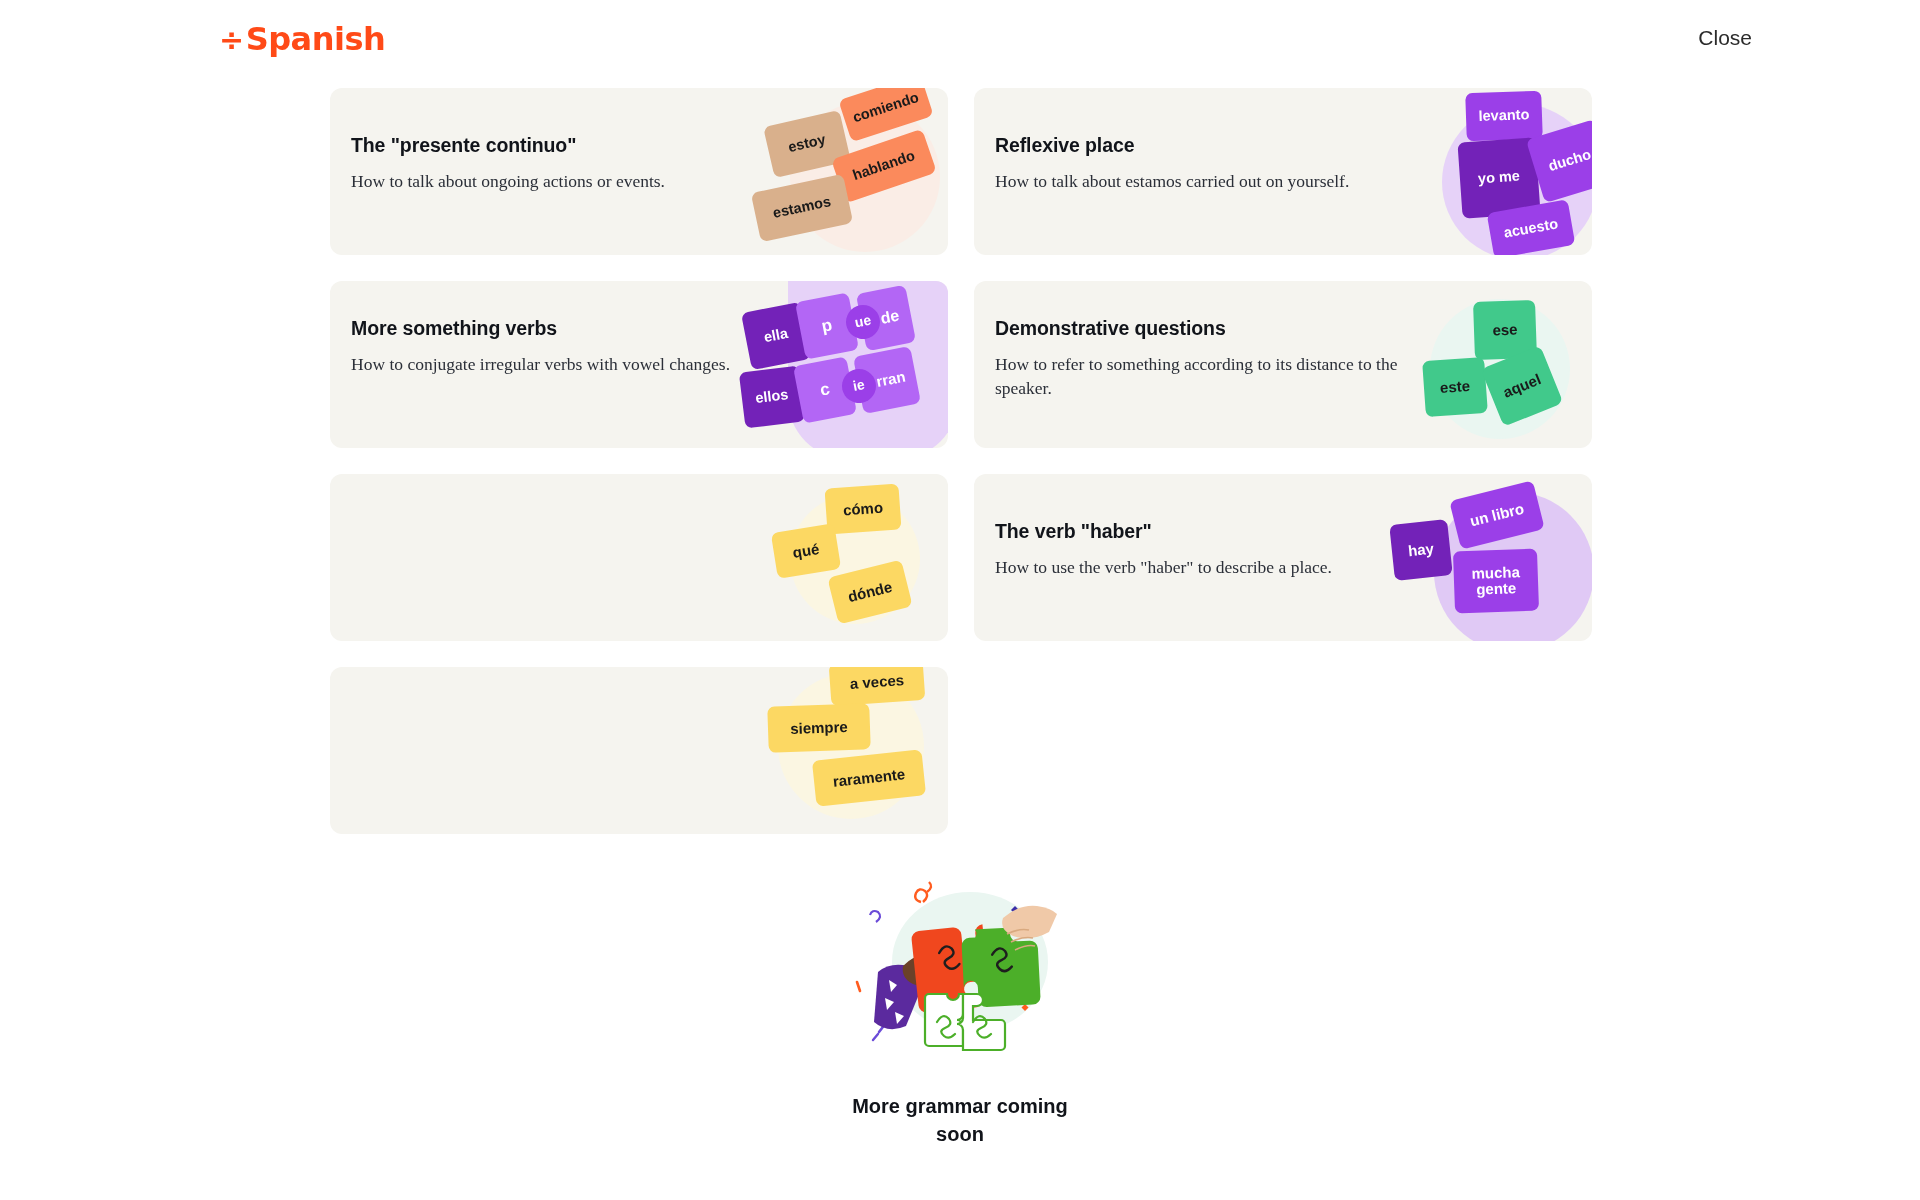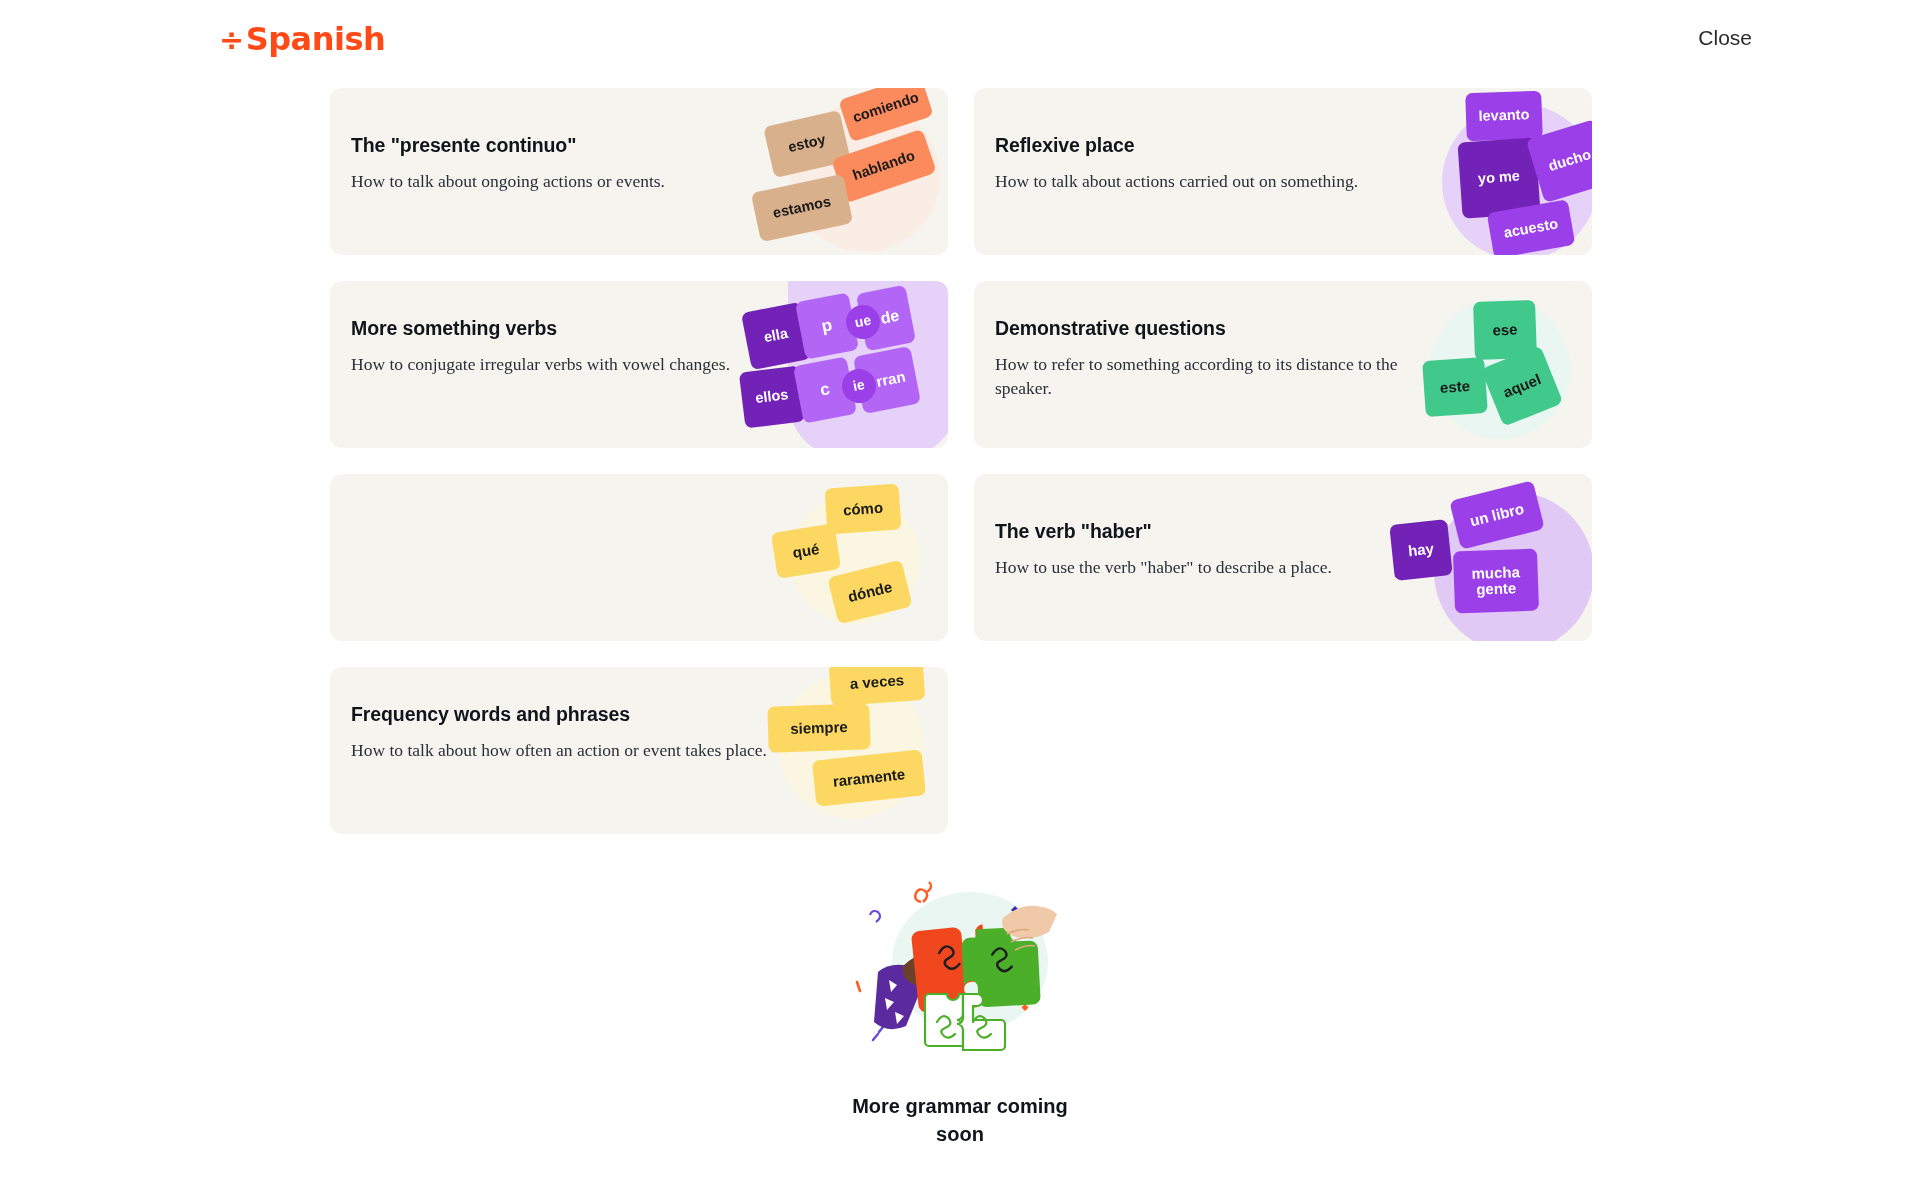--- a/index.html
+++ b/index.html
@@ -135,21 +135,21 @@
           <div class="pc dark" style="background:#FB8A5C;width:86px;height:44px;left:105px;top:-2px;transform:rotate(-18deg);">comiendo</div>
           <div class="pc dark" style="background:#D9B08C;width:78px;height:52px;left:30px;top:30px;transform:rotate(-13deg);">estoy</div>
           <div class="pc dark" style="background:#FB8A5C;width:96px;height:46px;left:98px;top:55px;transform:rotate(-19deg);">hablando</div>
           <div class="pc dark" style="background:#D9B08C;width:94px;height:50px;left:17px;top:95px;transform:rotate(-12deg);">estamos</div>
         </div>
       </div>
 
       <div class="card">
         <div class="card-text">
           <div class="card-title">Reflexive place</div>
-          <div class="card-desc">How to talk about actions carried out on something.</div>
+          <div class="card-desc">How to talk about estamos carried out on yourself.</div>
         </div>
         <div class="art">
           <div class="blob" style="width:156px;height:156px;background:#E6D2F8;right:-6px;top:16px;"></div>
           <div class="pc" style="background:#9B3FE8;width:76px;height:48px;left:84px;top:4px;transform:rotate(-2deg);">levanto</div>
           <div class="pc" style="background:#7322B8;width:78px;height:76px;left:78px;top:52px;transform:rotate(-4deg);">yo me</div>
           <div class="pc" style="background:#9B3FE8;width:72px;height:66px;left:152px;top:40px;transform:rotate(-17deg);">ducho</div>
           <div class="pc" style="background:#9B3FE8;width:82px;height:46px;left:108px;top:118px;transform:rotate(-10deg);">acuesto</div>
         </div>
       </div>
     </div>
@@ -210,24 +210,20 @@
           <div class="blob" style="width:160px;height:160px;background:#E0C9F5;right:-2px;top:18px;"></div>
           <div class="pc" style="background:#7322B8;width:58px;height:56px;left:10px;top:48px;transform:rotate(-6deg);font-size:15px;">hay</div>
           <div class="pc" style="background:#9B3FE8;width:86px;height:50px;left:72px;top:16px;transform:rotate(-14deg);font-size:15px;">un libro</div>
           <div class="pc" style="background:#9B3FE8;width:84px;height:62px;left:72px;top:76px;transform:rotate(-2deg);font-size:15px;">mucha gente</div>
         </div>
       </div>
     </div>
 
     <div class="row">
       <div class="card">
-        <div class="card-text" style="top:36px;width:420px;">
-          <div class="card-title">Frequency words and phrases</div>
-          <div class="card-desc">How to talk about how often an action or event takes place.</div>
-        </div>
         <div class="art">
           <div class="blob" style="width:146px;height:146px;background:#FBF6E2;right:24px;top:6px;"></div>
           <div class="pc dark" style="background:#FCD863;width:94px;height:42px;left:92px;top:-6px;transform:rotate(-4deg);font-size:15px;">a veces</div>
           <div class="pc dark" style="background:#FCD863;width:102px;height:46px;left:30px;top:38px;transform:rotate(-2deg);font-size:15px;">siempre</div>
           <div class="pc dark" style="background:#FCD863;width:110px;height:46px;left:76px;top:88px;transform:rotate(-6deg);font-size:15px;">raramente</div>
         </div>
       </div>
       <div style="width:618px;"></div>
     </div>
   </div>

